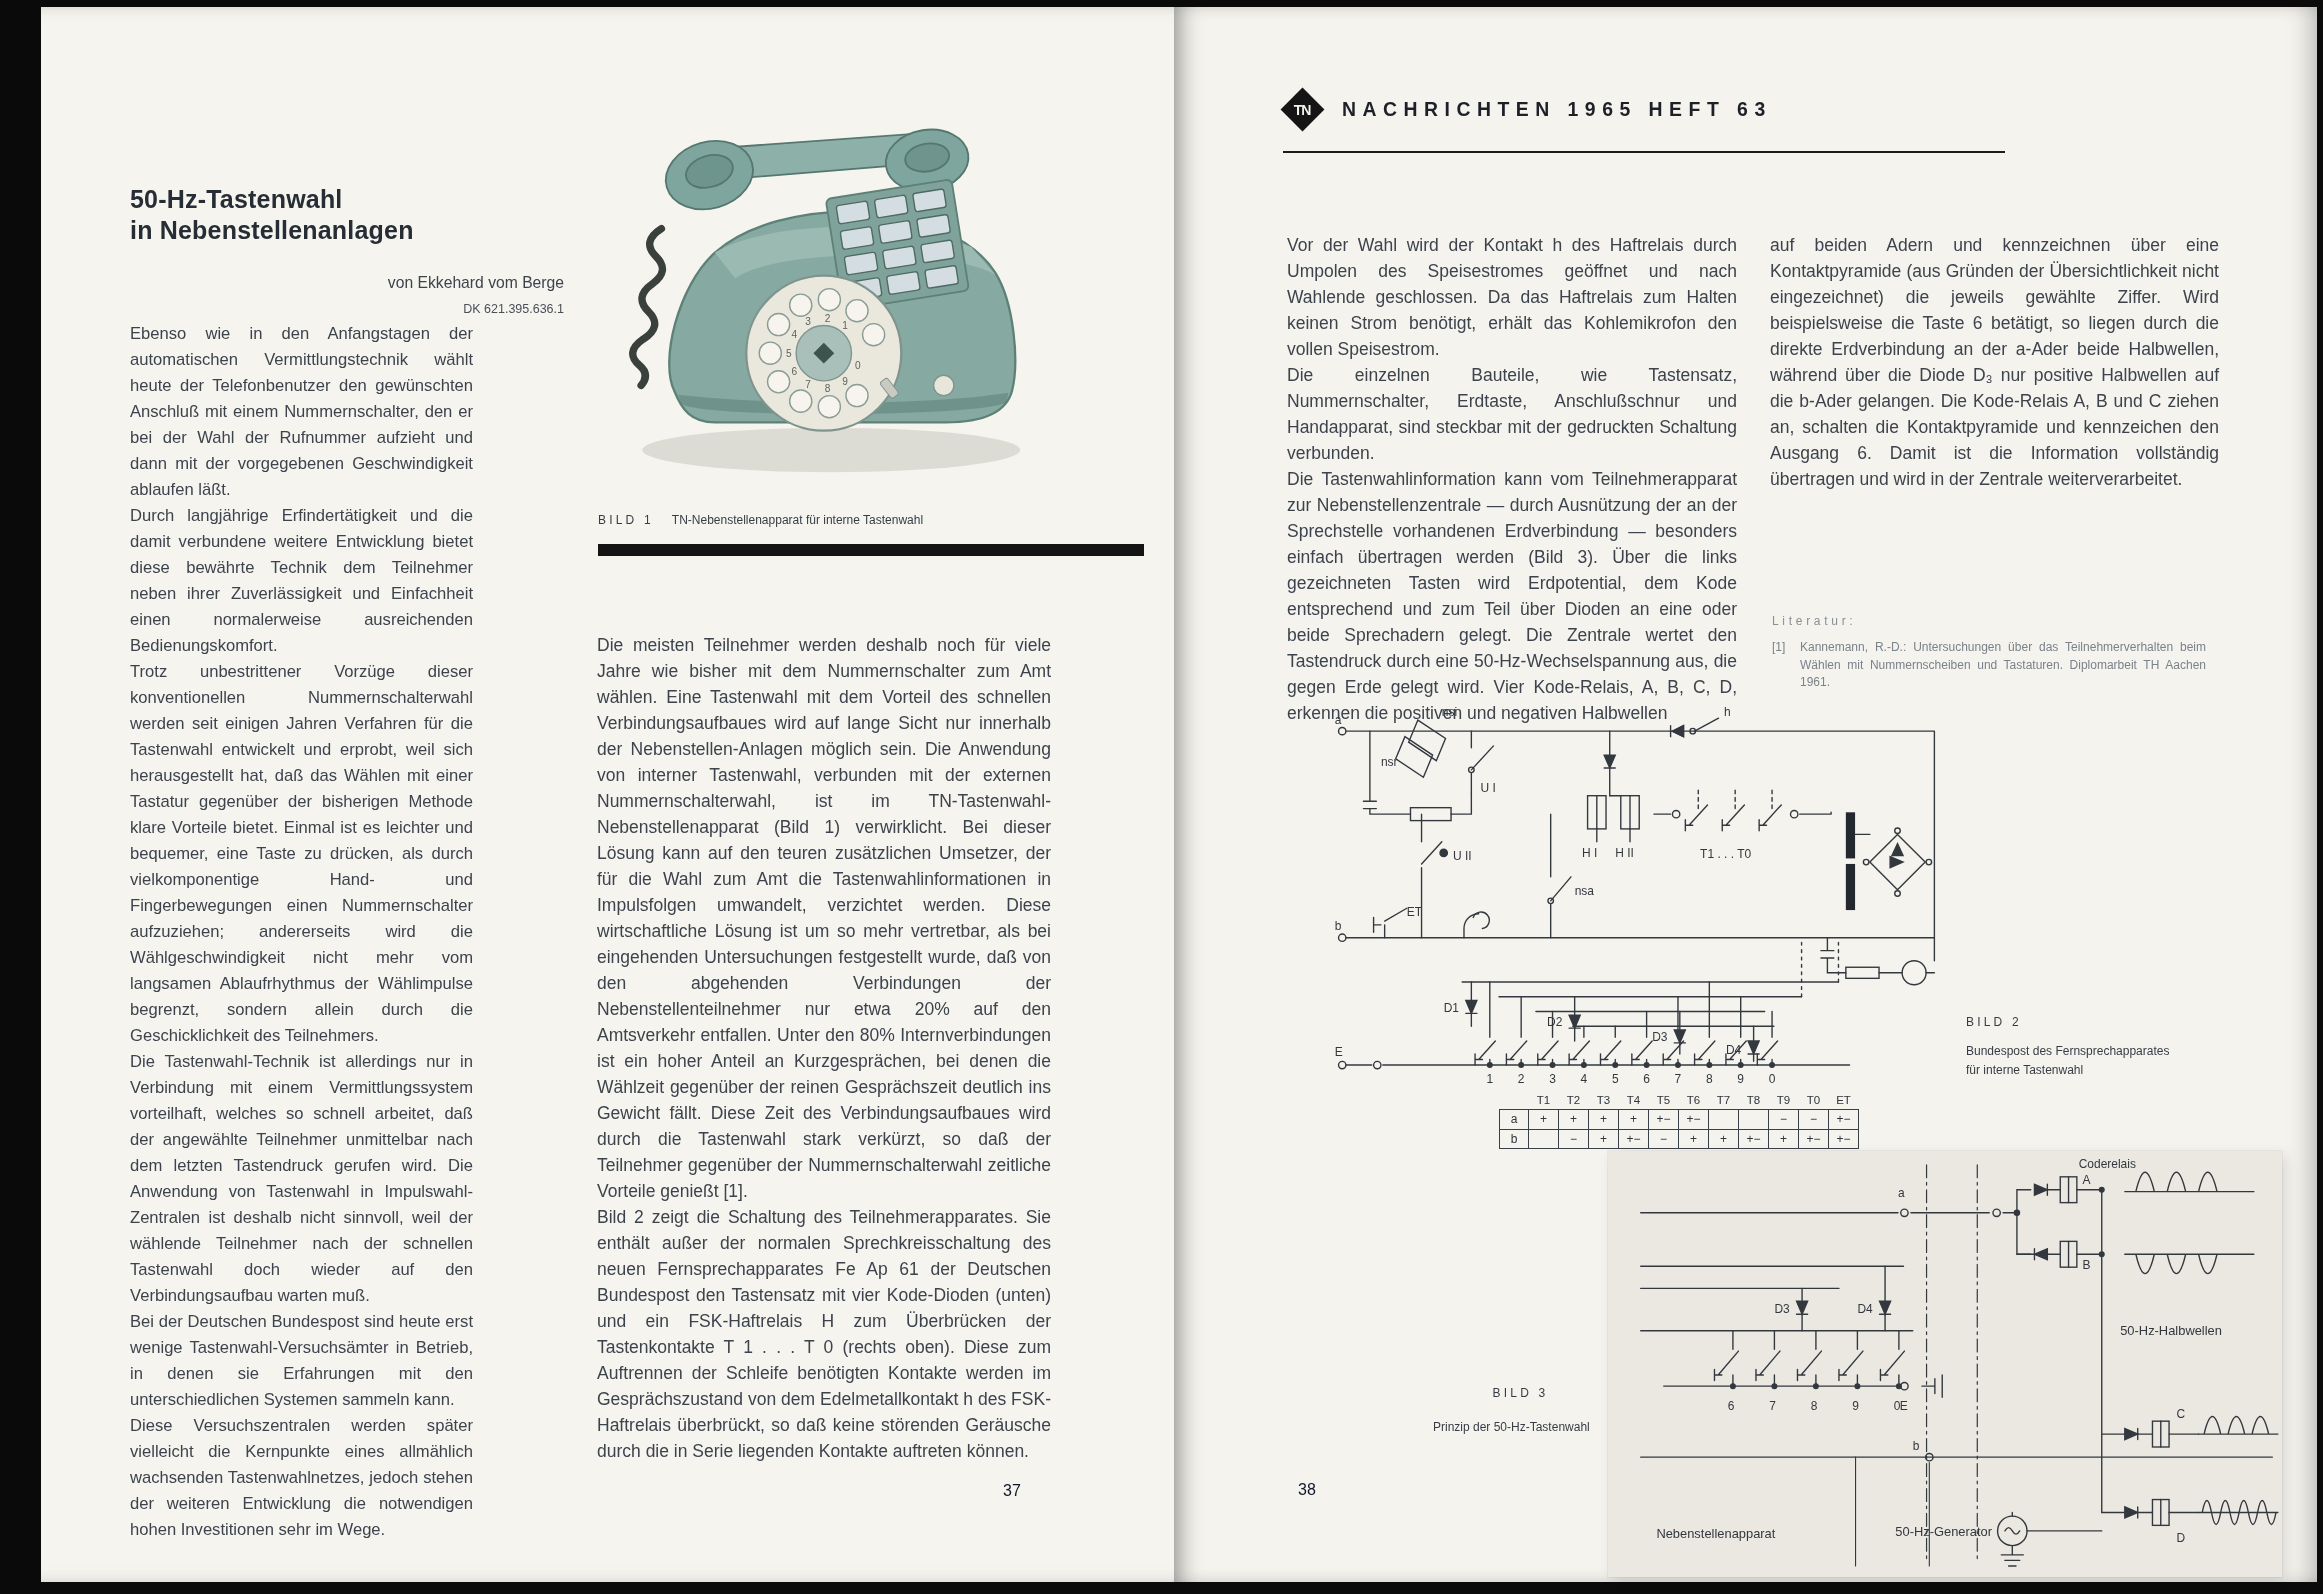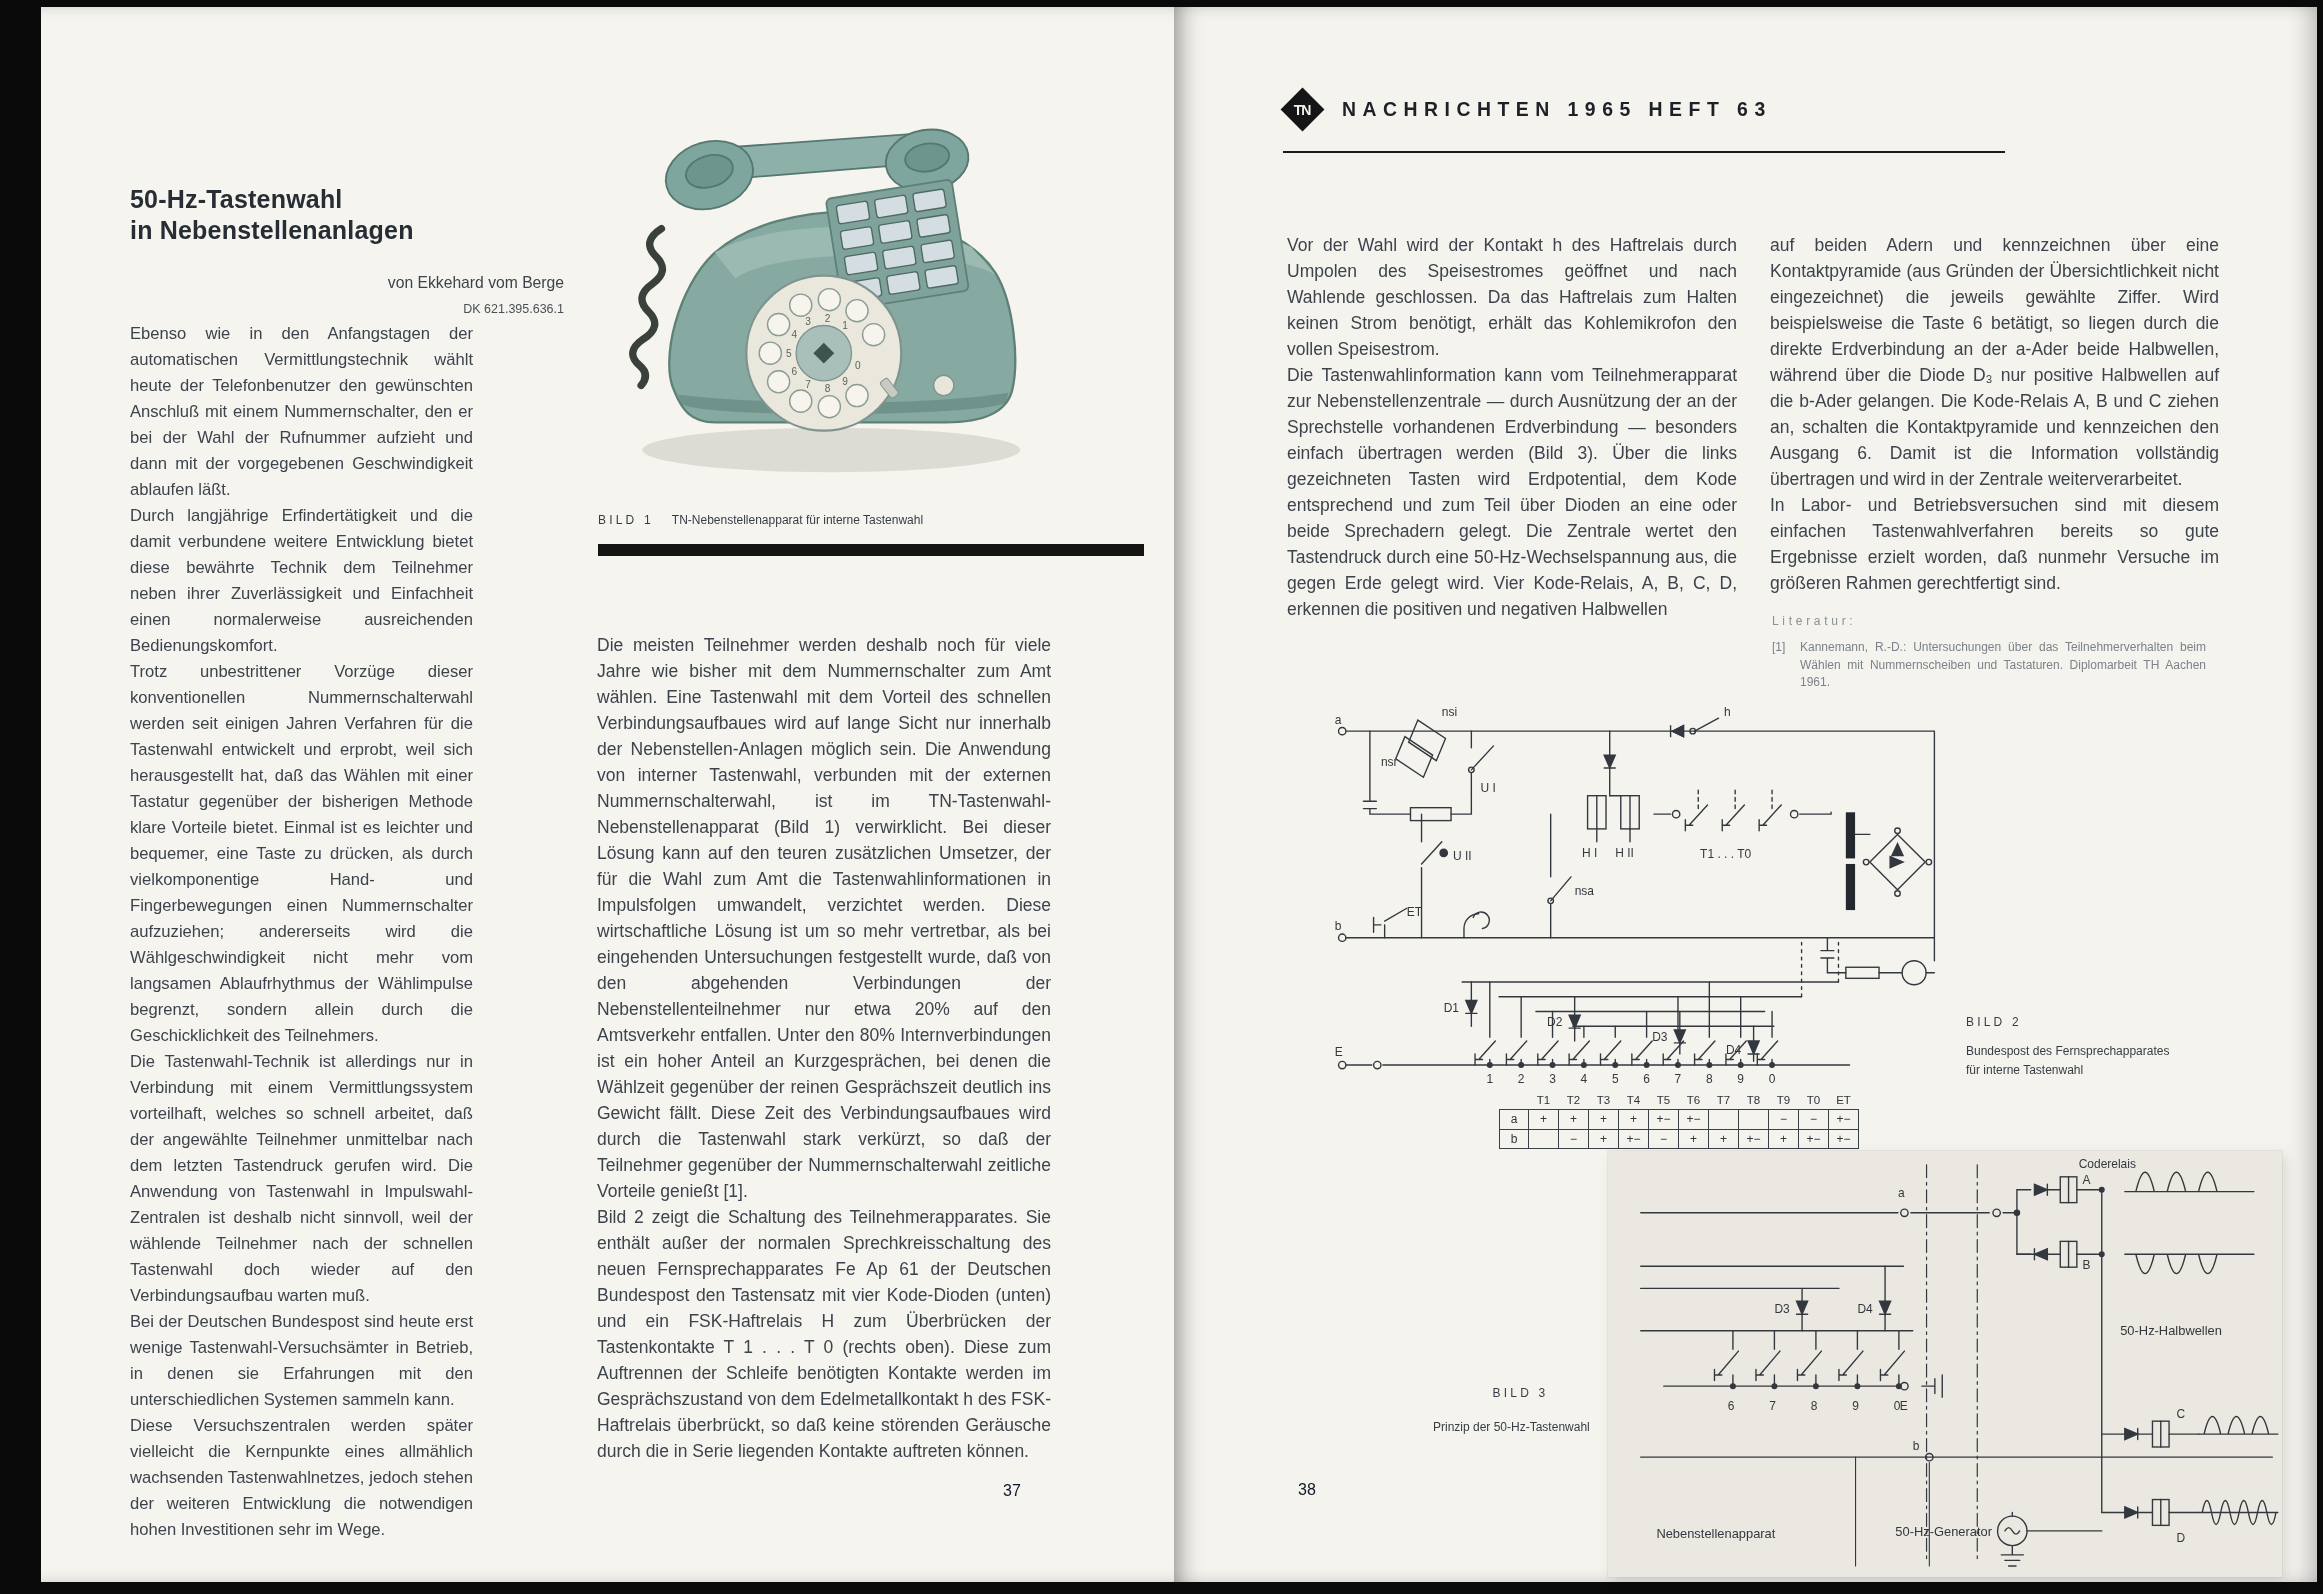--- a/index.html
+++ b/index.html
@@ -155,26 +155,26 @@
     <div class="abs mast" style="left:113px;top:87px;">
       <div class="diamond">
           <span>TN</span>
         </div>
       <div class="mast-title">NACHRICHTEN 1965 HEFT 63</div>
     </div>
     <div class="abs rule" style="left:109px;top:144px;width:722px;"></div>
 
     <div class="abs txt col-m" style="left:113px;top:181px;width:450px;">
       <p>Vor der Wahl wird der Kontakt h des Haftrelais durch Umpolen des Speisestromes geöffnet und nach Wahlende geschlossen. Da das Haftrelais zum Halten keinen Strom benötigt, erhält das Kohlemikrofon den vollen Speisestrom.</p>
+      <p>Die einzelnen Bauteile, wie Tastensatz, Nummernschalter, Erdtaste, Anschlußschnur und Handapparat, sind steckbar mit der gedruckten Schaltung verbunden.</p>
       <p>Die Tastenwahlinformation kann vom Teilnehmerapparat zur Nebenstellenzentrale — durch Ausnützung der an der Sprechstelle vorhandenen Erdverbindung — besonders einfach übertragen werden (Bild 3). Über die links gezeichneten Tasten wird Erdpotential, dem Kode entsprechend und zum Teil über Dioden an eine oder beide Sprechadern gelegt. Die Zentrale wertet den Tastendruck durch eine 50-Hz-Wechselspannung aus, die gegen Erde gelegt wird. Vier Kode-Relais, A, B, C, D, erkennen die positiven und negativen Halbwellen</p>
     </div>
 
     <div class="abs txt col-m" style="left:596px;top:181px;width:449px;">
       <p>auf beiden Adern und kennzeichnen über eine Kontaktpyramide (aus Gründen der Übersichtlichkeit nicht eingezeichnet) die jeweils gewählte Ziffer. Wird beispielsweise die Taste 6 betätigt, so liegen durch die direkte Erdverbindung an der a-Ader beide Halbwellen, während über die Diode D₃ nur positive Halbwellen auf die b-Ader gelangen. Die Kode-Relais A, B und C ziehen an, schalten die Kontaktpyramide und kennzeichen den Ausgang 6. Damit ist die Information vollständig übertragen und wird in der Zentrale weiterverarbeitet.</p>
-      <p>In Labor- und Betriebsversuchen sind mit diesem einfachen Tastenwahlverfahren bereits so gute Ergebnisse erzielt worden, daß nunmehr Versuche im größeren Rahmen gerechtfertigt sind.</p>
     </div>
 
     <div class="abs" style="left:598px;top:607px;width:434px;">
       <div class="lit-head">Literatur:</div>
       <div class="lit-entry">
         <span class="lit-num">[1]</span>
         <span>Kannemann, R.-D.: Untersuchungen über das Teilnehmerverhalten beim Wählen mit Nummernscheiben und Tastaturen. Diplomarbeit TH Aachen 1961.</span>
       </div>
     </div>
 

